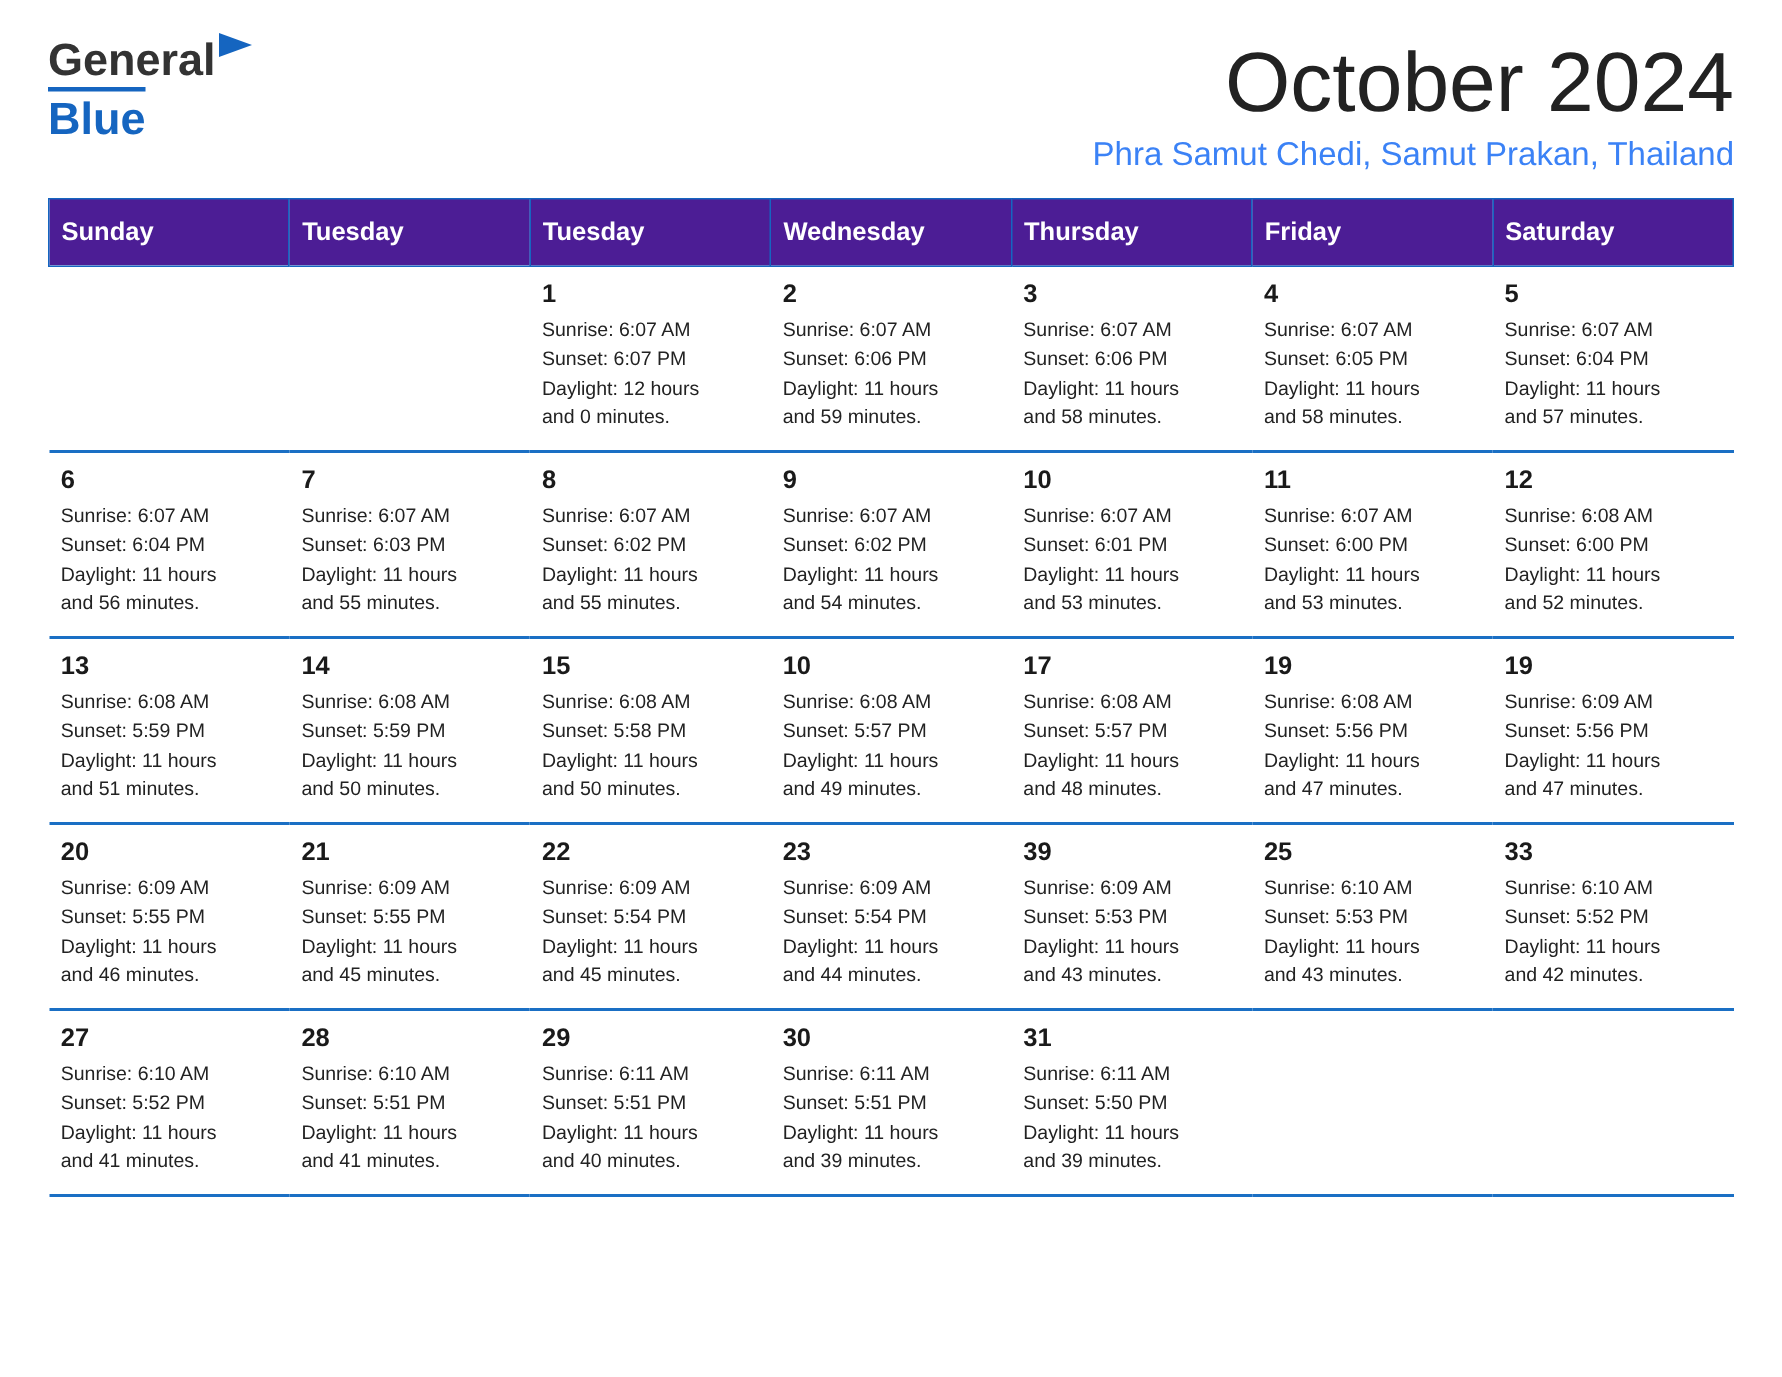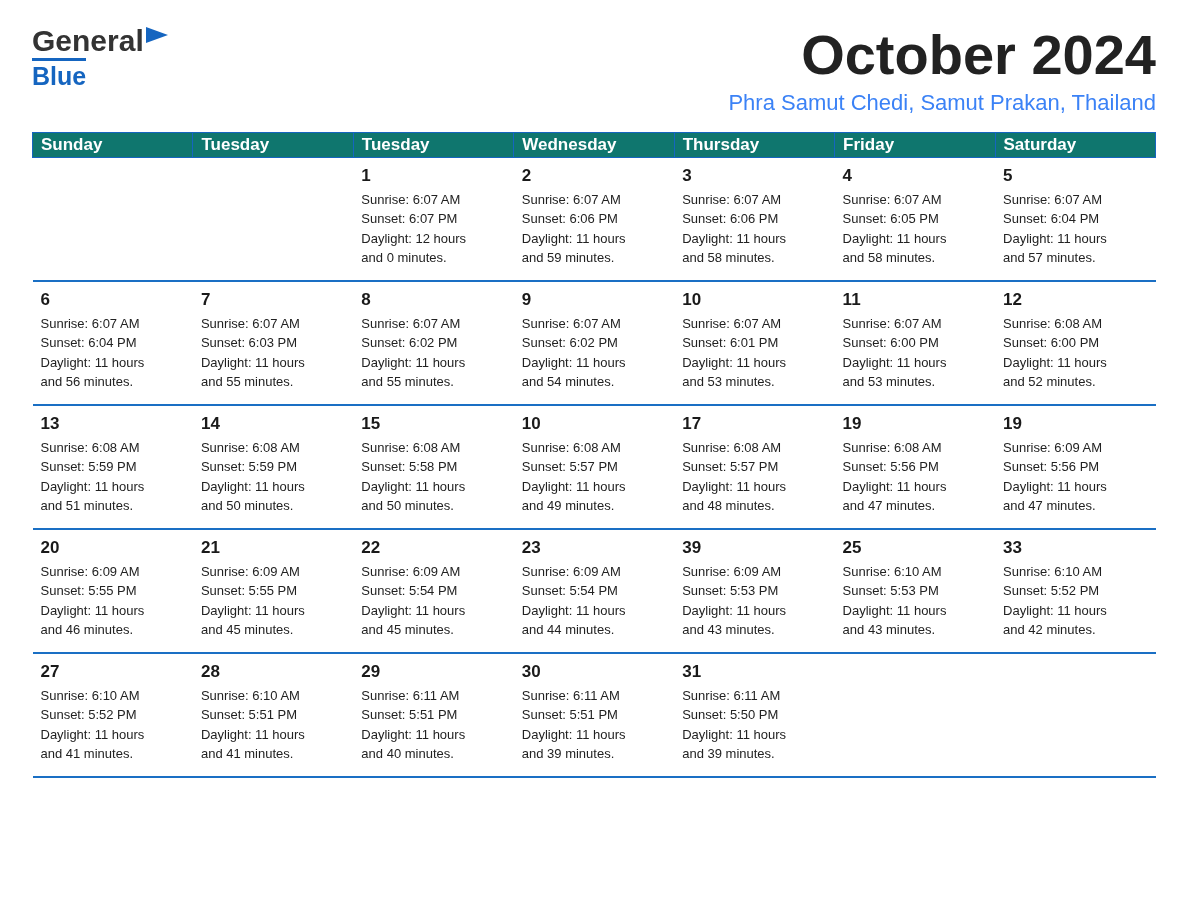--- a/index.html
+++ b/index.html
@@ -19,41 +19,41 @@
     .logo-area {
       display: flex;
       flex-direction: column;
       align-items: flex-start;
     }
     .title-area {
       text-align: right;
     }
     .month-title {
       font-size: 56px;
-      font-weight: 700;
+      font-weight: 400;
       color: #222;
       line-height: 1.1;
     }
     .location-title {
       font-size: 22px;
       color: #3b82f6;
       margin-top: 4px;
     }
     .calendar-table {
       width: 100%;
       border-collapse: collapse;
       margin-top: 16px;
       table-layout: fixed;
     }
     .calendar-table thead tr th {
-      background: #0f766e;
+      background: #4c1d95;
       color: #fff;
       font-size: 17px;
       font-weight: bold;
-      padding: 2px 8px;
+      padding: 12px 8px;
       text-align: left;
       border: 1px solid #1565c0;
     }
     .calendar-table tbody tr {
       border-bottom: 2px solid #1a6fc4;
     }
     .calendar-table tbody tr td {
       vertical-align: top;
       padding: 8px 8px 12px 8px;
       font-size: 13.5px;
@@ -75,30 +75,30 @@
       line-height: 1.5;
     }
     .empty-cell { background: #fff; }
   </style>
 </head>
 <body>
 
 <div class="header-row">
   <div class="logo-area">
     <div style="display:flex;flex-direction:column;line-height:1.1;">
-      <div style="display:flex;align-items:center;">
+      <div style="display:flex;">
         <span style="font-size:30px;font-weight:bold;color:#333;font-family:Arial,sans-serif;">General</span>
         <span style="margin-left:2px;display:inline-block;position:relative;top:-2px;">
           <svg width="22" height="20" viewBox="0 0 22 20">
             <polygon points="0,0 22,8 0,16" fill="#1565c0"></polygon>
           </svg>
         </span>
       </div>
       <div style="margin-top:1px;">
-        <span style="font-size:25px;font-weight:bold;color:#1565c0;font-family:Arial,sans-serif;border-top:3px solid #1565c0;padding-top:2px;display:inline-block;">Blue</span>
+        <span style="font-size:30px;font-weight:bold;color:#1565c0;font-family:Arial,sans-serif;border-top:3px solid #1565c0;padding-top:2px;display:inline-block;">Blue</span>
       </div>
     </div>
   </div>
   <div class="title-area">
     <div class="month-title">October 2024</div>
     <div class="location-title">Phra Samut Chedi, Samut Prakan, Thailand</div>
   </div>
 </div>
 
 <style>

